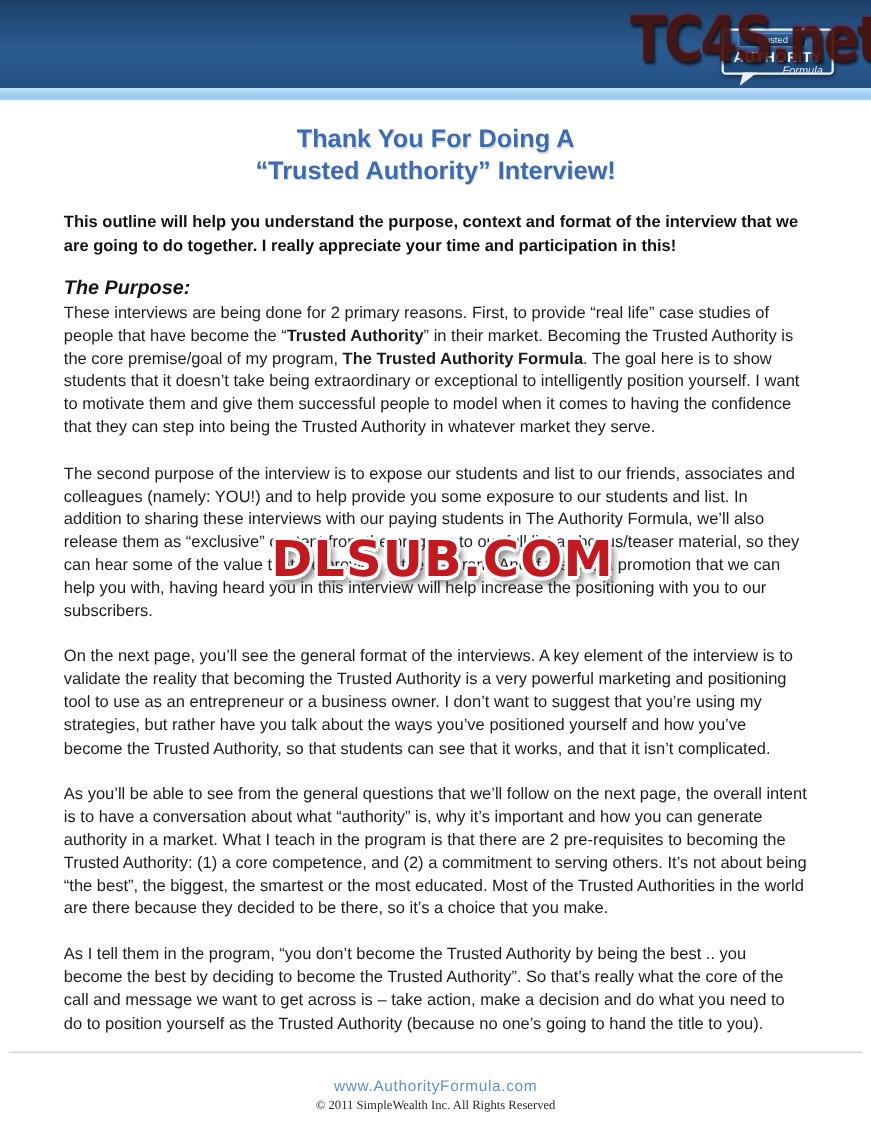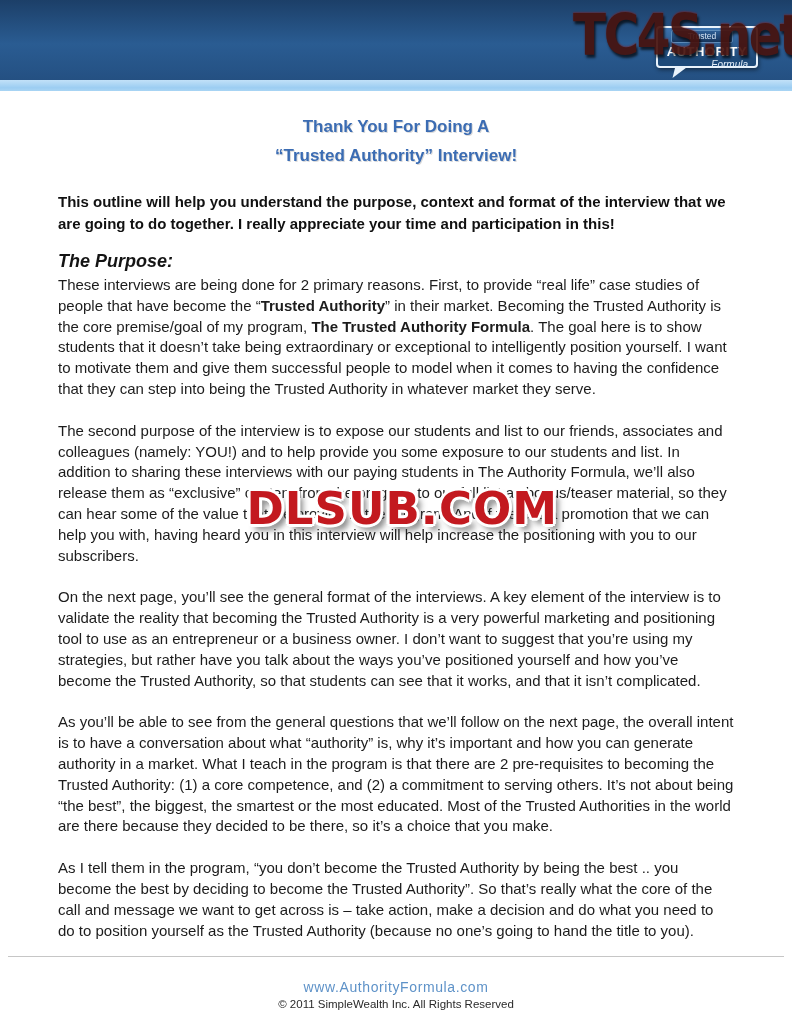--- a/index.html
+++ b/index.html
@@ -133,21 +133,21 @@
   
   .content {
     position: relative;
     padding: 0 58px;
     z-index: 1;
   }
   .doc-title {
     margin-top: 21px;
     text-align: center;
     color: #3b6cb3;
-    font-size: 17px;
+    font-size: 23px;
     font-weight: bold;
     line-height: 29px;
     text-shadow: 1px 1px 0 rgba(150,150,150,0.35);
   }
   .intro {
     margin-top: 21px;
     font-weight: bold;
     font-size: 15px;
     line-height: 21.5px;
     color: #111;
@@ -185,20 +185,21 @@
     margin-top: 22px;
     font-size: 14px;
     letter-spacing: 0.6px;
     color: #5e92c8;
     text-decoration: none;
   }
   .footer-copy {
     margin-top: 2px;
     font-size: 11.5px;
     color: #2a2a2a;
+    font-family: Liberation Serif, serif;
   }
 </style>
 </head>
 <body>
 
 <div class="page">
 
   <div class="banner">
     <div class="logo">
       <span class="logo-trusted">Trusted</span>

